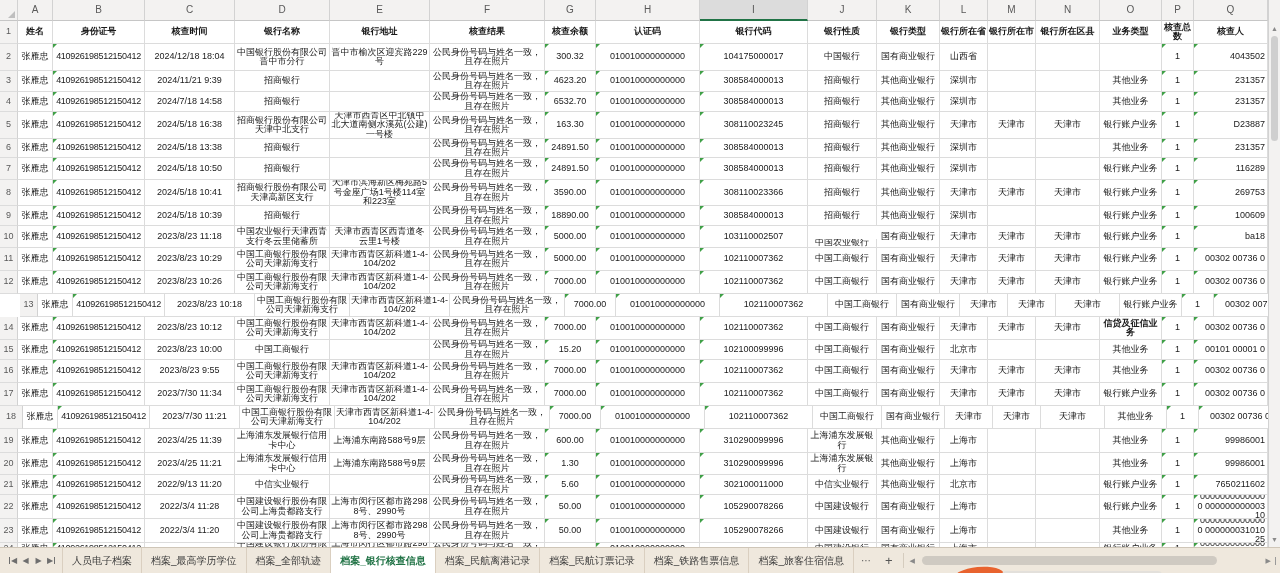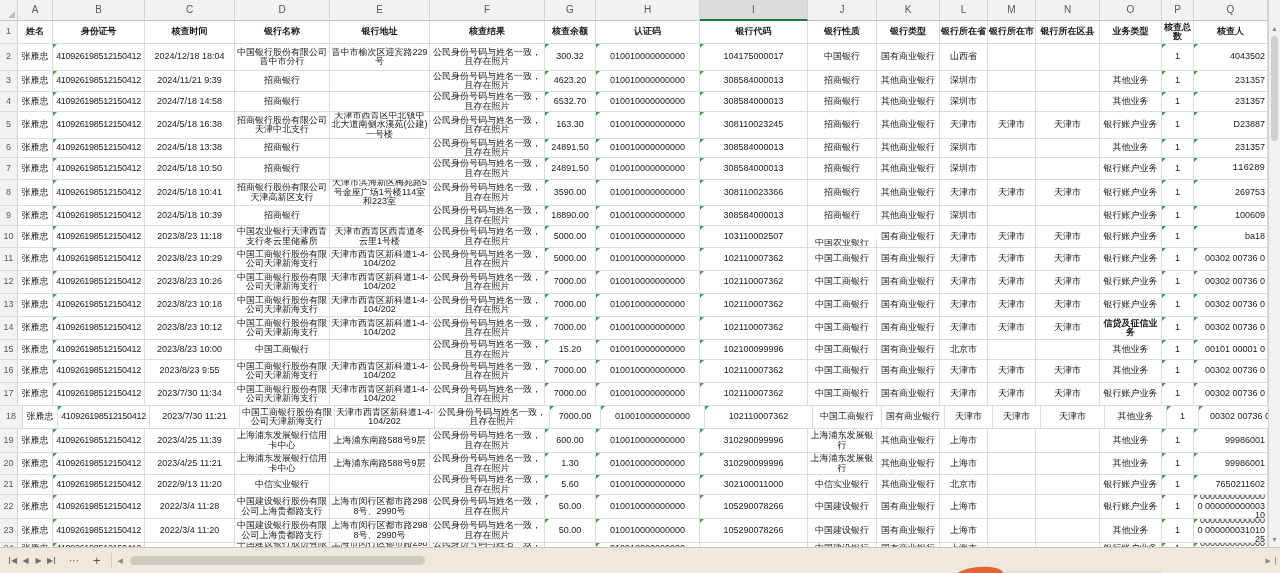--- a/index.html
+++ b/index.html
@@ -207,21 +207,21 @@
         <div class="cell tri" style="width: 51px;">24891.50</div>
         <div class="cell tri" style="width: 104px;">010010000000000</div>
         <div class="cell tri" style="width: 108px;">308584000013</div>
         <div class="cell" style="width: 69px;">招商银行</div>
         <div class="cell" style="width: 63px;">其他商业银行</div>
         <div class="cell" style="width: 48px;">深圳市</div>
         <div class="cell" style="width: 48px;"></div>
         <div class="cell" style="width: 64px;"></div>
         <div class="cell" style="width: 62px;">银行账户业务</div>
         <div class="cell tri" style="width: 32px;">1</div>
-        <div class="cell tri q" style="width: 74px; font-family: Liberation Mono, monospace;">116289</div>
+        <div class="cell tri q" style="width: 74px;">116289</div>
       </div>
       <div class="row" style="height: 26px;">
         <div class="cell rownum" style="width: 18px;">8</div>
         <div class="cell" style="width: 35px;">张雁忠</div>
         <div class="cell tri" style="width: 92px; letter-spacing: -0.3px;">410926198512150412</div>
         <div class="cell" style="width: 90px;">2024/5/18 10:41</div>
         <div class="cell" style="width: 95px;">招商银行股份有限公司天津高新区支行</div>
         <div class="cell" style="width: 100px;">天津市滨海新区梅苑路5号金座广场1号楼114室和223室</div>
         <div class="cell" style="width: 115px;">公民身份号码与姓名一致，且存在照片</div>
         <div class="cell tri" style="width: 51px;">3590.00</div>
@@ -309,21 +309,21 @@
         <div class="cell tri" style="width: 108px;">102110007362</div>
         <div class="cell" style="width: 69px;">中国工商银行</div>
         <div class="cell" style="width: 63px;">国有商业银行</div>
         <div class="cell" style="width: 48px;">天津市</div>
         <div class="cell" style="width: 48px;">天津市</div>
         <div class="cell" style="width: 64px;">天津市</div>
         <div class="cell" style="width: 62px;">银行账户业务</div>
         <div class="cell tri" style="width: 32px;">1</div>
         <div class="cell tri q" style="width: 74px;">00302 00736 0</div>
       </div>
-      <div class="row" style="height: 23px;">
+      <div class="row" style="height: 23px; margin-left: 20px;">
         <div class="cell rownum" style="width: 18px;">13</div>
         <div class="cell" style="width: 35px;">张雁忠</div>
         <div class="cell tri" style="width: 92px; letter-spacing: -0.3px;">410926198512150412</div>
         <div class="cell" style="width: 90px;">2023/8/23 10:18</div>
         <div class="cell" style="width: 95px;">中国工商银行股份有限公司天津新海支行</div>
         <div class="cell" style="width: 100px;">天津市西青区新科道1-4-104/202</div>
         <div class="cell" style="width: 115px;">公民身份号码与姓名一致，且存在照片</div>
         <div class="cell tri" style="width: 51px;">7000.00</div>
         <div class="cell tri" style="width: 104px;">010010000000000</div>
         <div class="cell tri" style="width: 108px;">102110007362</div>
@@ -564,20 +564,30 @@
     <div class="vs-down">▼</div>
   </div>
 
   <div class="footer">
     <div class="navgrp">
       <span class="nav"><span class="bar"></span>◀</span>
       <span class="nav">◀</span>
       <span class="nav">▶</span>
       <span class="nav">▶<span class="bar"></span></span>
     </div>
+    <div class="tabs" id="tabs">
+        <div class="tab">人员电子档案</div>
+        <div class="tab">档案_最高学历学位</div>
+        <div class="tab">档案_全部轨迹</div>
+        <div class="tab active">档案_银行核查信息</div>
+        <div class="tab">档案_民航离港记录</div>
+        <div class="tab">档案_民航订票记录</div>
+        <div class="tab">档案_铁路售票信息</div>
+        <div class="tab">档案_旅客住宿信息</div>
+      </div>
     <div class="more">···</div>
     <div class="add">+</div>
     <div class="hdiv"></div>
     <div class="harrow">◀</div>
     <div class="htrack">
       <div class="hthumb"></div>
     </div>
     <div class="rightctl">
       <span>▶</span>
       <span class="rbar"></span>

